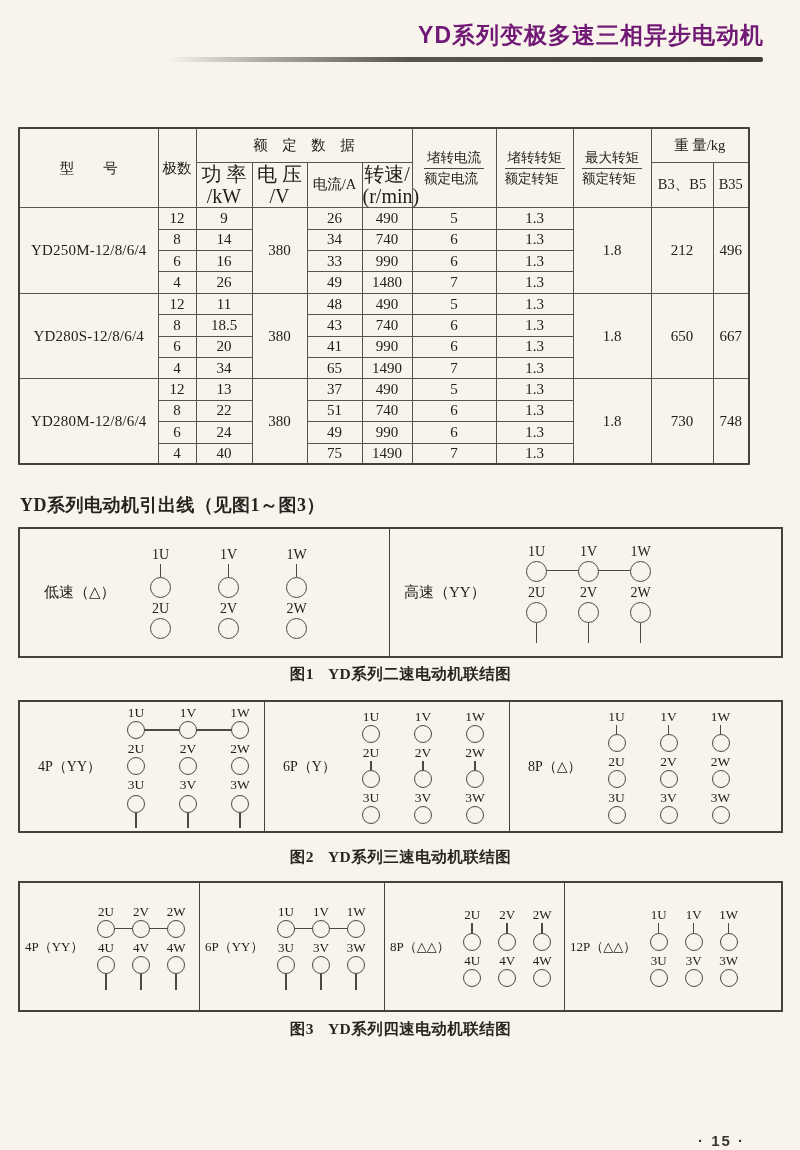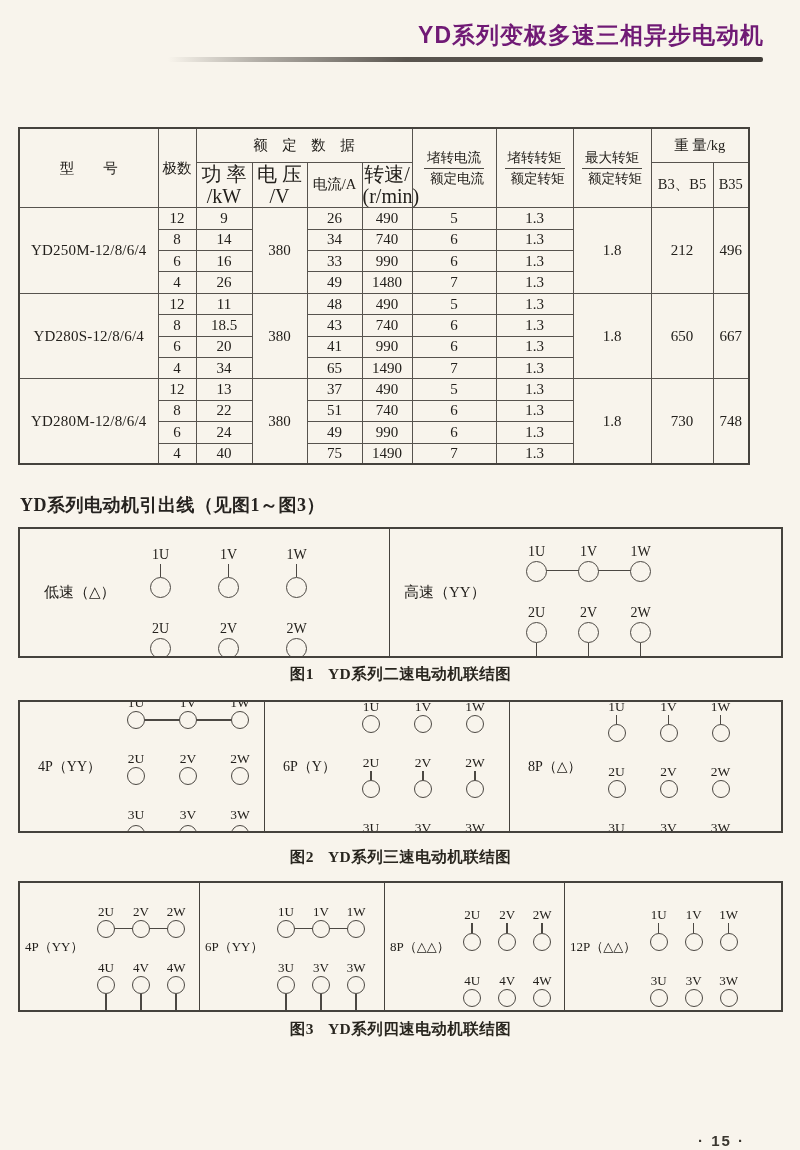--- a/index.html
+++ b/index.html
@@ -36,21 +36,21 @@
     font-weight:normal; color:#23201c;
     padding:0;
   }
   thead tr.hr1 { height:34px; }
   thead tr.hr2 { height:38px; }
   tbody tr { height:21.4px; }
   thead th { font-size:14.5px; }
   tbody td { font-size:15px; }
   .h2l span { display:block; line-height:1.12; font-size:20px; }
   .model-cell { font-size:15px; letter-spacing:0.2px; }
-  .frac { display:inline-flex; flex-direction:column; align-items:flex-end; font-size:13.5px; line-height:1.3; }
+  .frac { display:inline-flex; flex-direction:column; align-items:flex-start; font-size:13.5px; line-height:1.3; }
   .frac .num { border-bottom:1.2px solid #4a4741; padding:0 3px 1px; }
   .frac .den { padding-top:1px; }
 
   
   .section-title {
     position:absolute; left:20px; top:493px;
     font-size:18px; font-weight:bold; color:#262320; letter-spacing:0.5px;text-align:right;
   }
 
   
@@ -76,21 +76,21 @@
   }
 
   .fig1 .panel1 { width:370px; } .fig1 .panel2 { flex:1; padding-left:14px; }
   .fig1 .panel2 .panel-label { margin-right:28px; }
   .fig2 .panel1 { width:245px; } .fig2 .panel2 { width:245px; } .fig2 .panel3 { flex:1; }
   .fig2 .panel { padding-left:18px; } .fig2 .panel-label { margin-right:12px; font-size:14px; }
   .fig3 .panel1 { width:180px; } .fig3 .panel2 { width:185px; } .fig3 .panel3 { width:180px; } .fig3 .panel4 { flex:1; }
   .fig3 .panel { padding-left:5px; } .fig3 .panel-label { margin-right:5px; font-size:13px; }
 
   .t-grid { display:flex; flex-direction:column; row-gap:2px; }
-  .t-row { display:flex; position:relative;margin-top:20px; }
+  .t-row { display:flex; position:relative; }
   .t-cell { display:flex; flex-direction:column; align-items:center; }
   .t-label { font-size:14px; color:#23201c; }
   .t-circle {
     border:1.6px solid #4c4843; border-radius:50%;
     background:#f8f4ec; position:relative;
   }
   .t-leadin, .t-tail { width:1.5px; background:#4c4843; }
   .t-gap { width:1.5px; background:transparent; }
   .t-connect { position:absolute; height:1.6px; background:#4c4843; }
 

